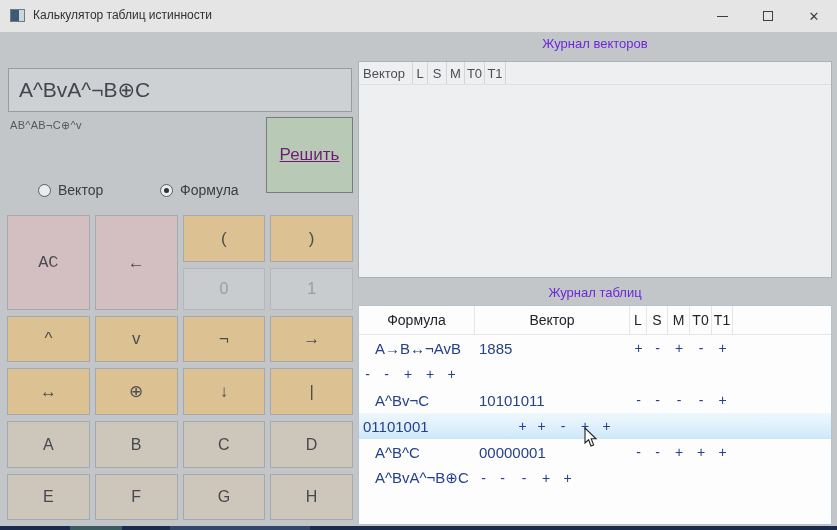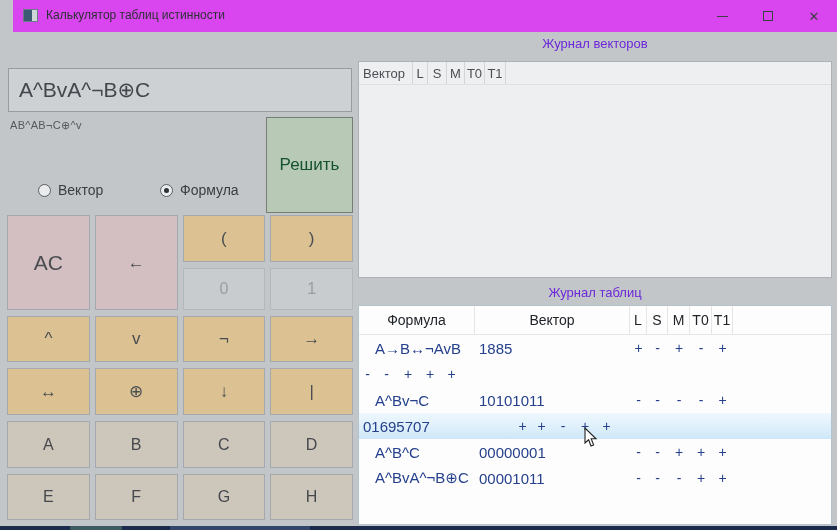--- a/index.html
+++ b/index.html
@@ -6,21 +6,21 @@
   html,body { width:837px; height:530px; }
   body {
     position:relative; overflow:hidden;
     background:#1c2b4b;
     font-family:"Liberation Sans", sans-serif;
     -webkit-font-smoothing:antialiased;
   }
   .window { position:absolute; left:0; top:0; width:837px; height:526px; background:#c3c6c9; }
 
   
-  .titlebar { position:absolute; left:0; top:0; right:0; height:32px; background:#d946ef;margin-left:13px; }
+  .titlebar { position:absolute; left:0; top:0; right:0; height:32px; background:#e5e5e5; }
   .app-icon { position:absolute; left:10px; top:9px; width:15px; height:13px;
               border:1px solid #6b7b88; background:#3c5a74; }
   .app-icon::after { content:""; position:absolute; right:0; top:0; width:5px; height:11px; background:#cfd6db; }
   .title-text { position:absolute; left:33px; top:8px; font-size:12px; color:#2e3135; }
   .win-btn { position:absolute; top:0; width:46px; height:32px; display:flex; align-items:center; justify-content:center; }
   .win-btn-min { right:92px; } .win-btn-max { right:46px; } .win-btn-close { right:0; }
   .glyph-min { width:11px; height:1px; background:#3d4043; }
   .glyph-max { width:10px; height:10px; border:1px solid #3d4043; }
   .glyph-close { font-size:13px; color:#3d4043; line-height:1; }
 
@@ -34,23 +34,23 @@
   .history-label { position:absolute; left:10px; top:119px; font-size:11px; color:#54585c; letter-spacing:.3px; }
 
   .radio-item { position:absolute; top:182px; display:flex; align-items:center; gap:7px;
                 font-size:14px; color:#3a3e42; }
   .radio-vector { left:38px; } .radio-formula { left:160px; }
   .radio-circle { width:13px; height:13px; border:1px solid #5a5e62; border-radius:50%;
                   background:#e9ebed; position:relative; flex:none; }
   .radio-circle.checked::after { content:""; position:absolute; left:3px; top:3px; width:5px; height:5px;
                                  border-radius:50%; background:#2e3236; }
 
-  .solve-btn { position:absolute; left:266px; top:117px; width:87px; height:96px;
-               background:#b8cab6; border:1px solid #767f76; color:#14532d; font-size:17px;
-               display:flex; align-items:center; justify-content:center; }
+  .solve-btn { position:absolute; left:266px; top:117px; width:87px; height:76px;
+               background:#b8cab6; border:1px solid #767f76; color:#701a75; font-size:17px;
+               display:flex; align-items:center; justify-content:center;text-decoration:underline; }
 
   .keypad { position:absolute; left:7px; top:215px; width:346px;
             display:grid; grid-template-columns:repeat(4,1fr);
             grid-template-rows:47px 42px 46px 47px 47px 46px; gap:6px 5px; }
   .btn { border:1px solid #a5a9ad; display:flex; align-items:center; justify-content:center;
          font-size:17px; color:#4a4e52; }
   .pink { background:#d3bfc2; }
   .tan  { background:#dcc192; }
   .letter { background:#cdc6bb; font-size:16px; color:#45494d; }
   .disabled { background:#c9ccce; color:#9a9da0; border-color:#b5b8bb; font-size:16px; }
@@ -115,21 +115,21 @@
     <span>Вектор</span>
   </div>
   <div class="radio-item radio-formula">
     <span class="radio-circle checked"></span>
     <span>Формула</span>
   </div>
 
   <div class="solve-btn">Решить</div>
 
   <div class="keypad">
-    <div class="btn pink span2" style="font-size:21px;">AC</div>
+    <div class="btn pink span2" style="font-size:17px;font-family:Liberation Mono, monospace;">AC</div>
     <div class="btn pink span2">←</div>
     <div class="btn tan">(</div>
     <div class="btn tan">)</div>
     <div class="btn disabled">0</div>
     <div class="btn disabled">1</div>
     <div class="btn tan">^</div>
     <div class="btn tan">v</div>
     <div class="btn tan">¬</div>
     <div class="btn tan">→</div>
     <div class="btn tan">↔</div>
@@ -189,39 +189,38 @@
     <div class="fj-row">
       <div class="fjc0">A^Bv¬C</div>
       <div class="fjc1">10101011</div>
       <div class="fjc2 flag">-</div>
       <div class="fjc3 flag">-</div>
       <div class="fjc4 flag">-</div>
       <div class="fjc5 flag">-</div>
       <div class="fjc6 flag">+</div>
     </div>
     <div class="fj-row selected">
-      <div class="fjc1">01695707</div>
+      <div class="fjc1">01101001</div>
       <div class="fjc2 flag">+</div>
       <div class="fjc3 flag">+</div>
       <div class="fjc4 flag">-</div>
       <div class="fjc5 flag">+</div>
       <div class="fjc6 flag">+</div>
     </div>
     <div class="fj-row">
       <div class="fjc0">A^B^C</div>
       <div class="fjc1">00000001</div>
       <div class="fjc2 flag">-</div>
       <div class="fjc3 flag">-</div>
       <div class="fjc4 flag">+</div>
       <div class="fjc5 flag">+</div>
       <div class="fjc6 flag">+</div>
     </div>
     <div class="fj-row">
       <div class="fjc0">A^BvA^¬B⊕C</div>
-      <div class="fjc1">00001011</div>
       <div class="fjc2 flag">-</div>
       <div class="fjc3 flag">-</div>
       <div class="fjc4 flag">-</div>
       <div class="fjc5 flag">+</div>
       <div class="fjc6 flag">+</div>
     </div>
   </div>
 
   <div class="cursor">
     <svg width="15" height="21" viewBox="0 0 15 21">

